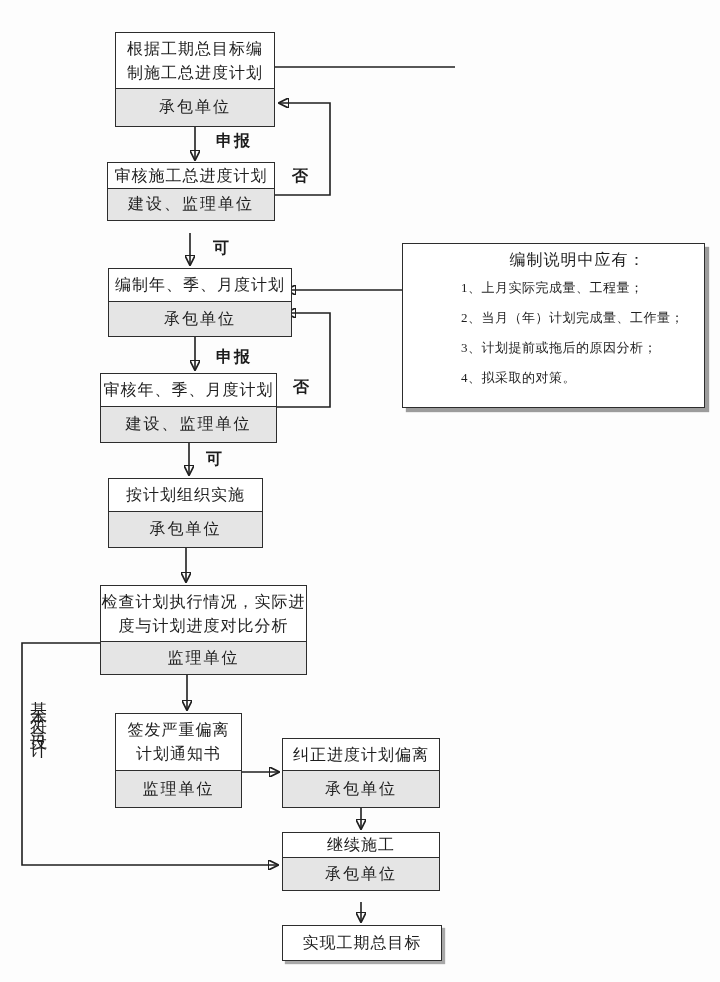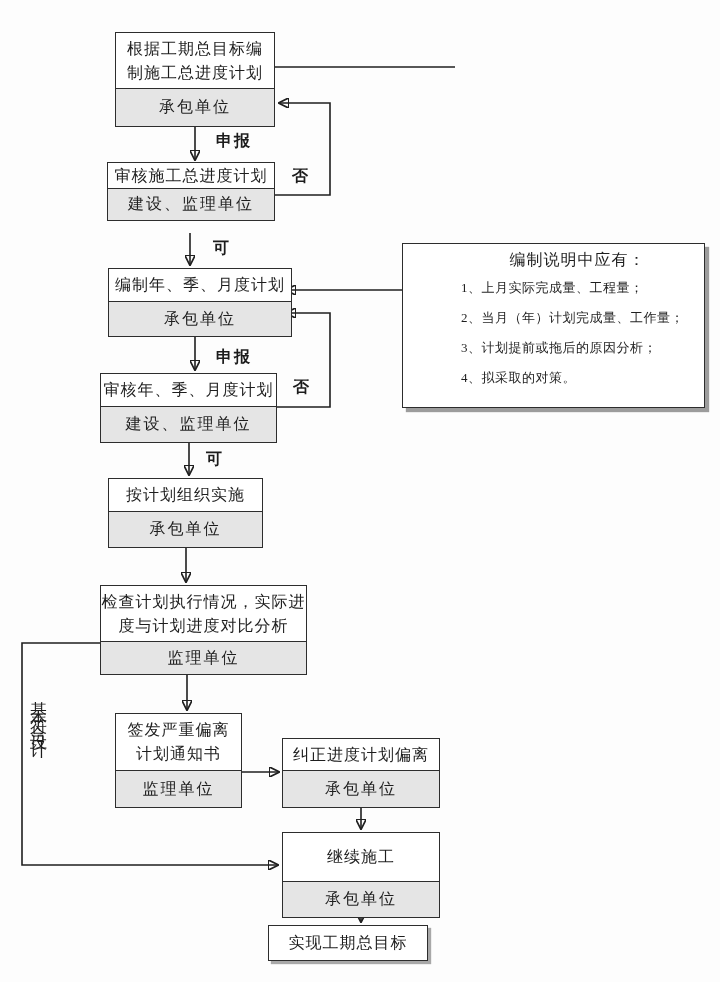--- a/index.html
+++ b/index.html
@@ -160,26 +160,26 @@
     <div class="nt">签发严重偏离
 计划通知书</div>
     <div class="no" style="height:36px">监理单位</div>
   </div>
 
   <div class="node" style="left:282px;top:738px;width:158px;height:70px">
     <div class="nt">纠正进度计划偏离</div>
     <div class="no" style="height:36px">承包单位</div>
   </div>
 
-  <div class="node" style="left:282px;top:832px;width:158px;height:86px">
+  <div class="node" style="left:282px;top:832px;width:158px;height:59px">
     <div class="nt">继续施工</div>
     <div class="no" style="height:35px">承包单位</div>
   </div>
 
-  <div class="node goal-shadow" style="left:268px;top:925px;width:160px;height:36px">
+  <div class="node goal-shadow" style="left:282px;top:925px;width:160px;height:36px">
     <div class="nt">实现工期总目标</div>
   </div>
 
 
   <div class="note shadowed" style="left:402px;top:243px;width:303px;height:165px">
     <div class="note-title">编制说明中应有：</div>
     <div class="note-item">1、上月实际完成量、工程量；</div>
     <div class="note-item">2、当月（年）计划完成量、工作量；</div>
     <div class="note-item">3、计划提前或拖后的原因分析；</div>
     <div class="note-item">4、拟采取的对策。</div>

